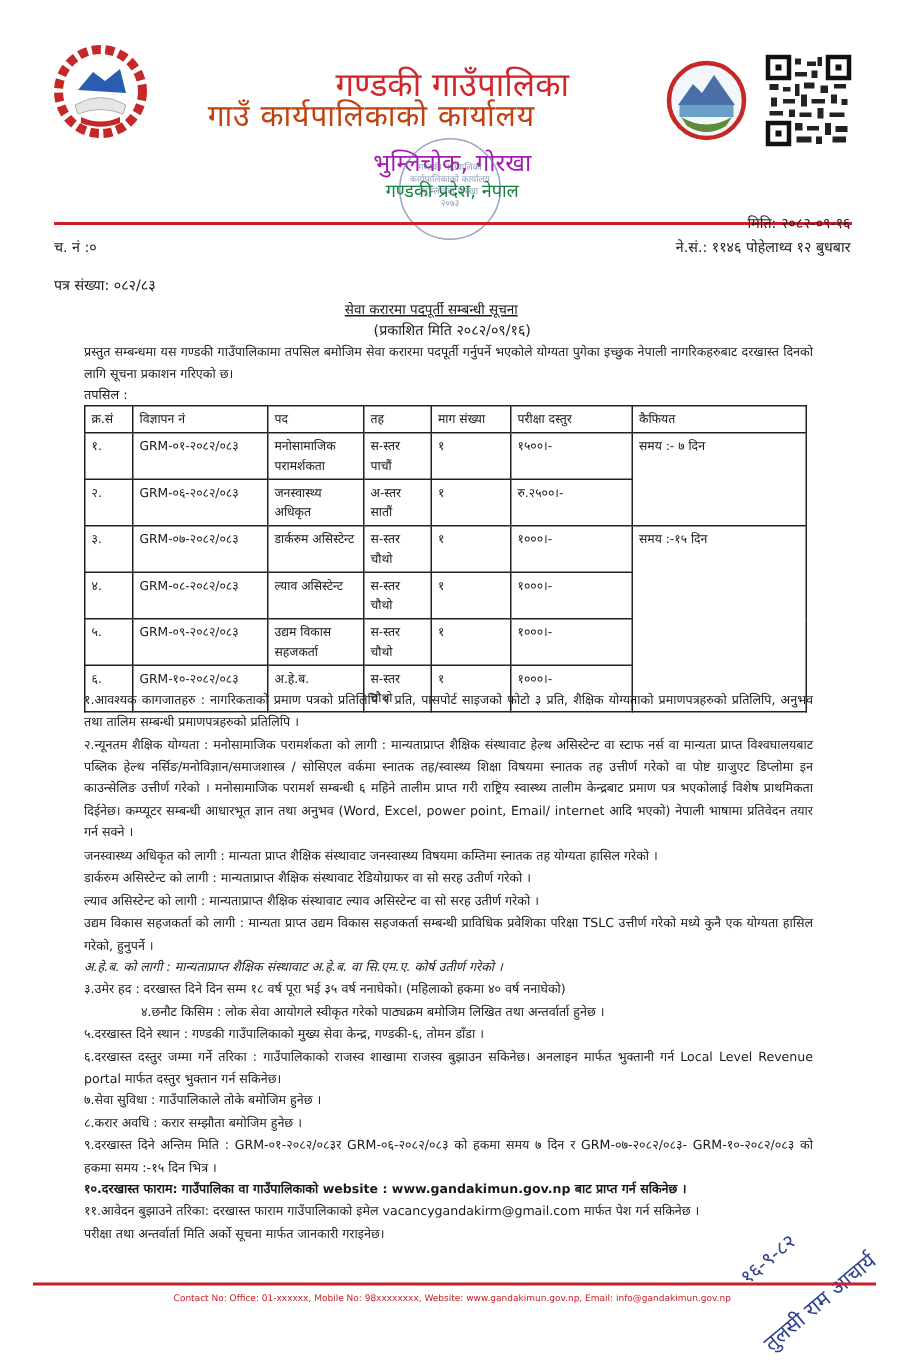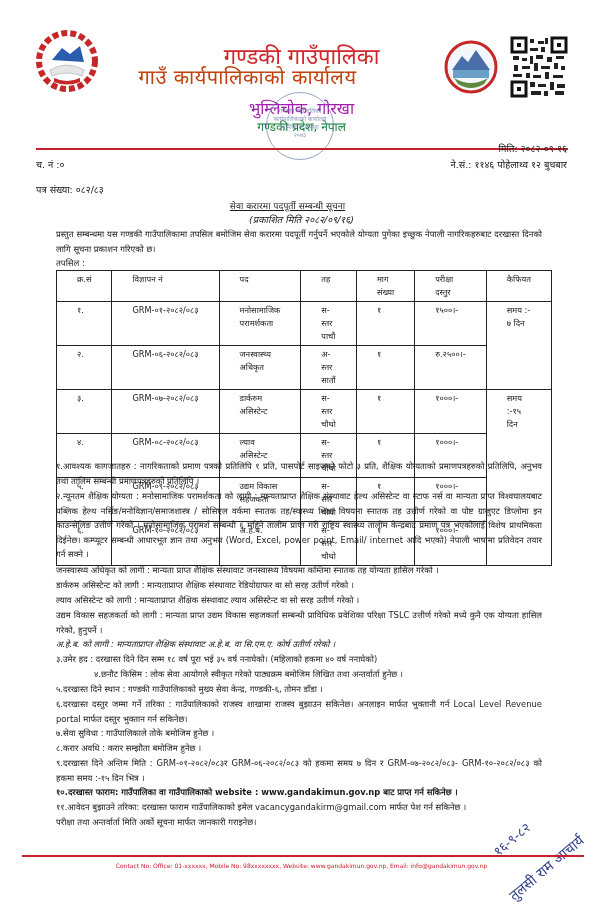--- a/index.html
+++ b/index.html
@@ -5,21 +5,21 @@
   html, body { margin:0; padding:0; background:#ffffff; }
   body { width:603px; height:910px; position:relative; overflow:hidden; font-family:"DejaVu Sans", sans-serif; color:#1a1a1a; }
   .abs { position:absolute; }
   .hdr-title1 { left:0; width:603px; top:40px; text-align:center; font-size:22px; color:#d0262c; }
   .hdr-title2 { left:0; width:495px; top:63px; text-align:center; font-size:20px; color:#c2410c; letter-spacing:0.5px;}
   .hdr-addr1 { left:0; width:603px; top:97px; text-align:center; font-size:16px; color:#a21caf; }
   .hdr-addr2 { left:0; width:603px; top:118px; text-align:center; font-size:12px; color:#15803d; }
   .rule { background:#c8202a; height:2px; }
   .meta { font-size:9.5px; }
   table.posts { border-collapse:collapse; position:absolute; left:56px; top:270px; width:482px; font-size:8.2px; }
-  table.posts td { border:1px solid #222; padding:2px 20px; vertical-align:top; line-height:13px; }
+  table.posts td { border:1px solid #222; padding:2px 4px; vertical-align:top; line-height:13px; }
   .para { position:absolute; left:56px; width:486px; font-size:8.4px; line-height:14.6px; text-align:justify; }
   .stamp { border:1.5px solid #6a7fa8; border-radius:50%; color:#5d6f99; font-size:6px; text-align:center; opacity:0.7; }
   .sig { color:#2d3e8c; font-size:15px; transform:rotate(-40deg); }
   .footer { left:0; width:603px; top:862px; text-align:center; font-size:6px; color:#c8202a; }
 </style>
 </head>
 <body>
 
 <div class="abs" style="left:36px;top:30px;width:62px;height:62px;">
   <svg width="62" height="62" viewBox="0 0 62 62">
@@ -93,21 +93,21 @@
 </div>
 
 <div class="abs rule" style="left:36px;top:148px;width:532px;"></div>
 
 <div class="abs meta" style="left:36px;top:140px;top:142px;margin-top:41px;">पत्र संख्या: ०८२/८३</div>
 <div class="abs meta" style="left:36px;top:158px;">च. नं :०</div>
 <div class="abs meta" style="right:36px;top:142px;">मिति: २०८२-०९-१६</div>
 <div class="abs meta" style="right:36px;top:158px;">ने.सं.: ११४६ पोहेलाथ्व १२ बुधबार</div>
 
 <div class="abs" style="left:0;width:575px;text-align:center;top:199px;font-size:9px;text-decoration:underline;">सेवा करारमा पदपूर्ती सम्बन्धी सूचना</div>
-<div class="abs" style="left:0;width:603px;text-align:center;top:213px;font-size:9.5px;font-style:italic;">(प्रकाशित मिति २०८२/०९/१६)</div>
+<div class="abs" style="left:0;width:603px;text-align:center;top:213px;font-size:9.5px;">(प्रकाशित मिति २०८२/०९/१६)</div>
 <div class="para" style="top:227px;">प्रस्तुत सम्बन्धमा यस गण्डकी गाउँपालिकामा तपसिल बमोजिम सेवा करारमा पदपूर्ती गर्नुपर्ने भएकोले योग्यता पुगेका इच्छुक नेपाली नागरिकहरुबाट दरखास्त दिनको लागि सूचना प्रकाशन गरिएको छ।</div>
 <div class="abs" style="left:56px;top:257px;font-size:8.5px;">तपसिल :</div>
 
 <table class="posts">
   <colgroup>
     <col style="width:32px">
       <col style="width:90px">
       <col style="width:64px">
       <col style="width:45px">
       <col style="width:53px">

